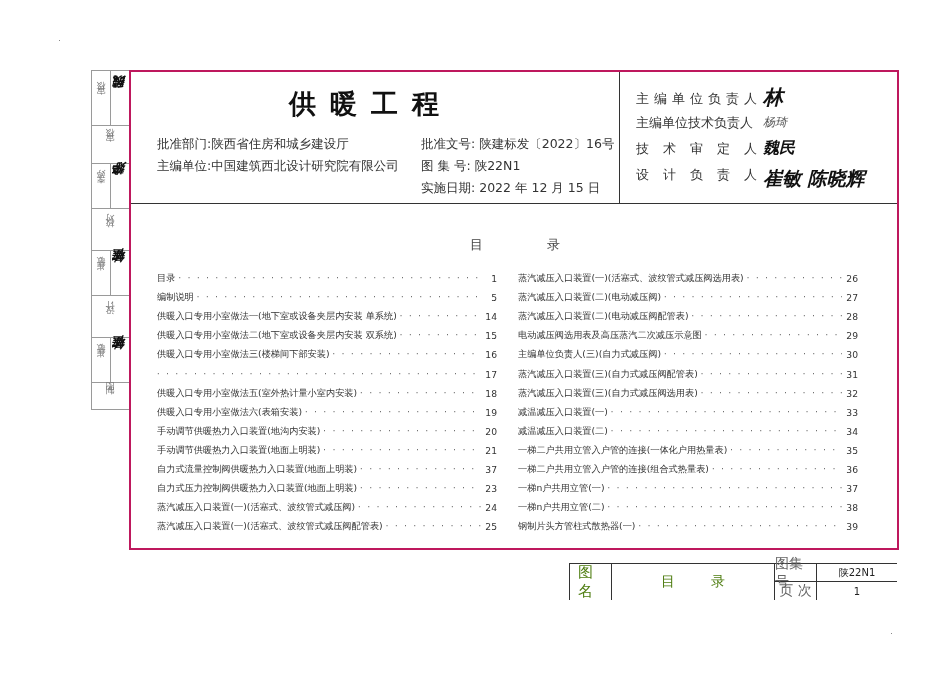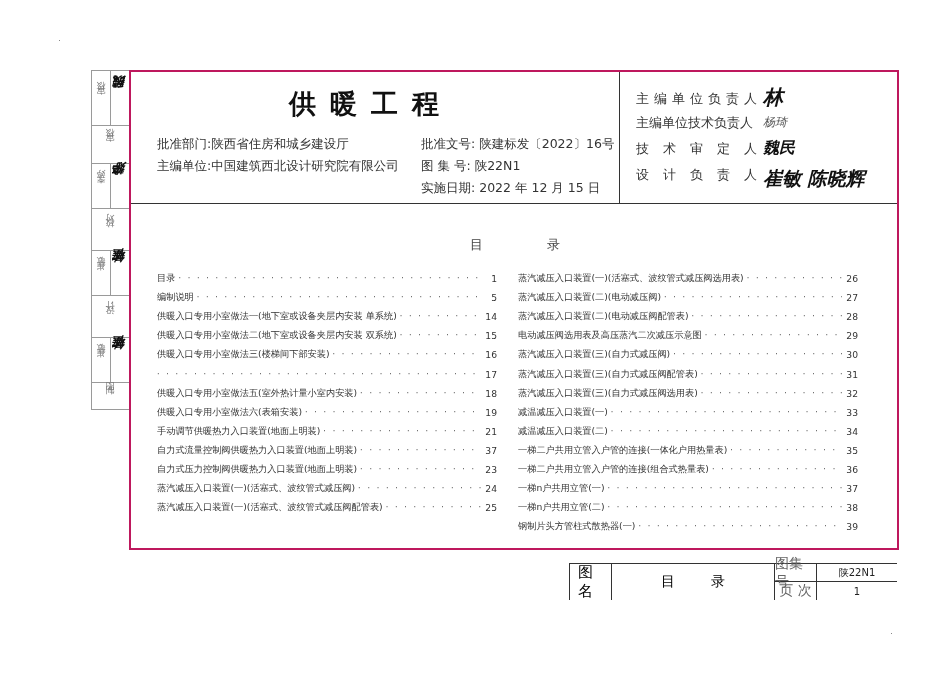--- a/index.html
+++ b/index.html
@@ -37,21 +37,21 @@
                  font-size: 13px; color: #444; }
   .toc-col { position: absolute; top: 197px; width: 340px; }
   .toc-item { position: relative; height: 19.1px; display: flex; align-items: center; font-size: 9.2px; color: #333; }
   .toc-item .t { white-space: nowrap; padding-right: 3px; }
   .toc-item .d { flex: 1; overflow: hidden; white-space: nowrap; color: #555; letter-spacing: 2.1px; font-size: 8px; }
   .toc-item .d::before { content: "· · · · · · · · · · · · · · · · · · · · · · · · · · · · · · · · · · · · · · · · · · · · · · · · · · · · · · · · · · · ·"; }
   .toc-item .p { width: 16px; text-align: right; white-space: nowrap; }
 
   
   .tb { position: absolute; left: 438px; top: 491px; width: 328px; height: 37px; border-top: 1.5px solid #333; border-left: 1.5px solid #333; box-sizing: border-box; }
-  .tb-cell { position: absolute; display: flex; align-items: center; justify-content: center; box-sizing: border-box; color: #000000; }
+  .tb-cell { position: absolute; display: flex; align-items: center; justify-content: center; box-sizing: border-box; color: #4d7c0f; }
   .tb-name-label { left: 0; top: 0; width: 42px; height: 36px; border-right: 1px solid #333; font-size: 15px; letter-spacing: 10px; padding-left: 8px; }
   .tb-name { left: 42px; top: 0; width: 163px; height: 36px; border-right: 1px solid #333; font-size: 14px; letter-spacing: 36px; padding-left: 36px; }
   .tb-k { left: 205px; width: 42px; height: 18px; border-right: 1px solid #333; font-size: 14px; color: #666; }
   .tb-v { left: 247px; width: 80px; height: 18px; font-size: 10px; color: #222; }
   .tb-row1 { top: 0; border-bottom: 1px solid #333; }
   .tb-row2 { top: 18px; }
 
   .dot { position: absolute; width: 1px; height: 1px; background: #888; }
 </style>
 </head>
@@ -195,20 +195,25 @@
         <span class="t">供暖入口专用小室做法五(室外热计量小室内安装)</span>
         <span class="d"></span>
         <span class="p">18</span>
       </div>
     <div class="toc-item">
         <span class="t">供暖入口专用小室做法六(表箱安装)</span>
         <span class="d"></span>
         <span class="p">19</span>
       </div>
     <div class="toc-item">
+        <span class="t">手动调节供暖热力入口装置(地沟内安装)</span>
+        <span class="d"></span>
+        <span class="p">20</span>
+      </div>
+    <div class="toc-item">
         <span class="t">手动调节供暖热力入口装置(地面上明装)</span>
         <span class="d"></span>
         <span class="p">21</span>
       </div>
     <div class="toc-item">
         <span class="t">自力式流量控制阀供暖热力入口装置(地面上明装)</span>
         <span class="d"></span>
         <span class="p">37</span>
       </div>
     <div class="toc-item">
@@ -243,21 +248,21 @@
         <span class="t">蒸汽减压入口装置(二)(电动减压阀配管表)</span>
         <span class="d"></span>
         <span class="p">28</span>
       </div>
     <div class="toc-item">
         <span class="t">电动减压阀选用表及高压蒸汽二次减压示意图</span>
         <span class="d"></span>
         <span class="p">29</span>
       </div>
     <div class="toc-item">
-        <span class="t">蒸汽减压入口装置(三)(自力式减压阀)</span>
+        <span class="t">主编单位负责人(三)(自力式减压阀)</span>
         <span class="d"></span>
         <span class="p">30</span>
       </div>
     <div class="toc-item">
         <span class="t">蒸汽减压入口装置(三)(自力式减压阀配管表)</span>
         <span class="d"></span>
         <span class="p">31</span>
       </div>
     <div class="toc-item">
         <span class="t">蒸汽减压入口装置(三)(自力式减压阀选用表)</span>

